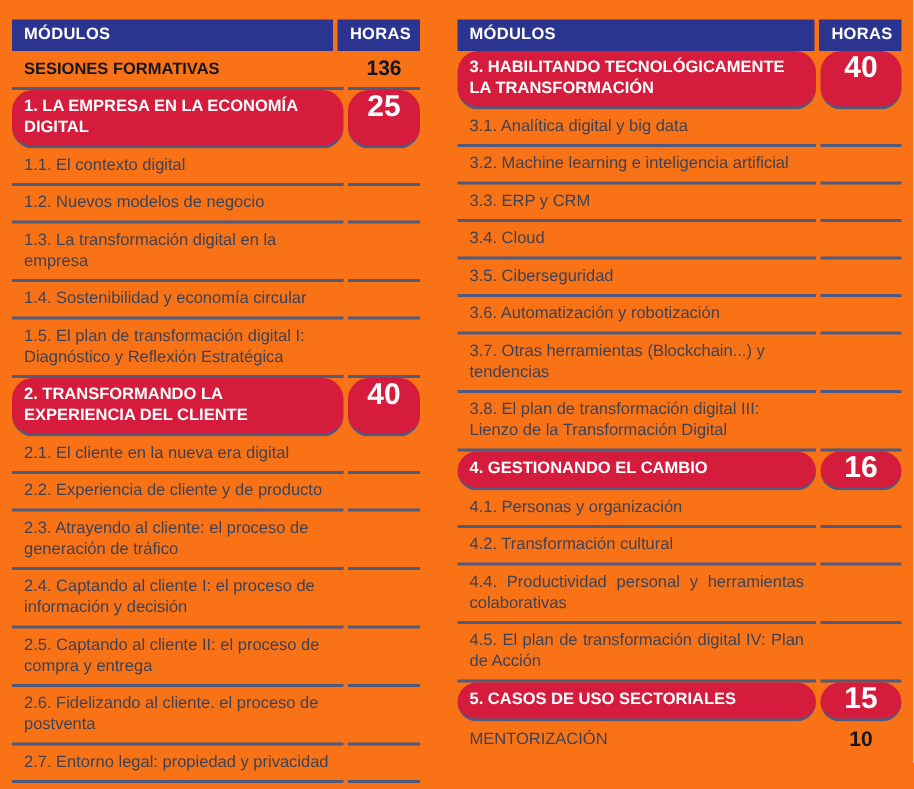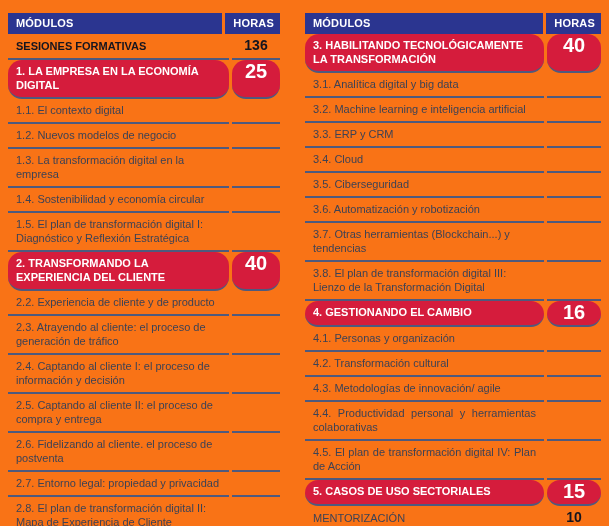--- a/index.html
+++ b/index.html
@@ -127,20 +127,24 @@
         </div>
         <div class="row item">
           <div class="cell modules">1.5. El plan de transformación digital I: Diagnóstico y Reflexión Estratégica</div>
           <div class="cell hours"></div>
         </div>
         <div class="row section">
           <div class="cell modules">2. TRANSFORMANDO LA EXPERIENCIA DEL CLIENTE</div>
           <div class="cell hours">40</div>
         </div>
         <div class="row item">
+          <div class="cell modules">2.1. El cliente en la nueva era digital</div>
+          <div class="cell hours"></div>
+        </div>
+        <div class="row item">
           <div class="cell modules">2.2. Experiencia de cliente y de producto</div>
           <div class="cell hours"></div>
         </div>
         <div class="row item">
           <div class="cell modules">2.3. Atrayendo al cliente: el proceso de generación de tráfico</div>
           <div class="cell hours"></div>
         </div>
         <div class="row item">
           <div class="cell modules">2.4. Captando al cliente I: el proceso de información y decisión</div>
           <div class="cell hours"></div>
@@ -211,24 +215,20 @@
           <div class="cell hours">16</div>
         </div>
         <div class="row item">
           <div class="cell modules">4.1. Personas y organización</div>
           <div class="cell hours"></div>
         </div>
         <div class="row item">
           <div class="cell modules">4.2. Transformación cultural</div>
           <div class="cell hours"></div>
         </div>
-        <div class="row item">
-          <div class="cell modules">4.3. Metodologías de innovación/ agile</div>
-          <div class="cell hours"></div>
-        </div>
         <div class="row item justify">
           <div class="cell modules">4.4. Productividad personal y herramientas colaborativas</div>
           <div class="cell hours"></div>
         </div>
         <div class="row item justify">
           <div class="cell modules">4.5. El plan de transformación digital IV: Plan de Acción</div>
           <div class="cell hours"></div>
         </div>
         <div class="row section">
           <div class="cell modules">5. CASOS DE USO SECTORIALES</div>

